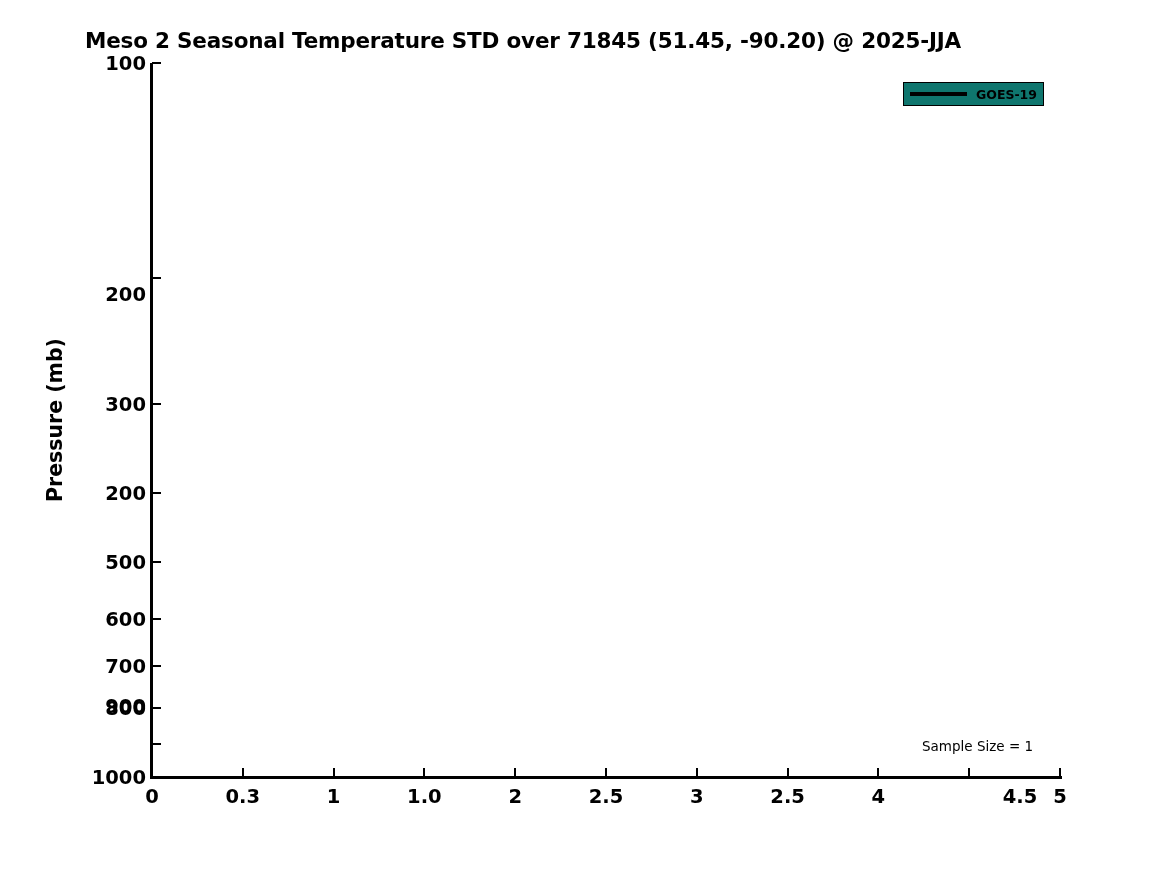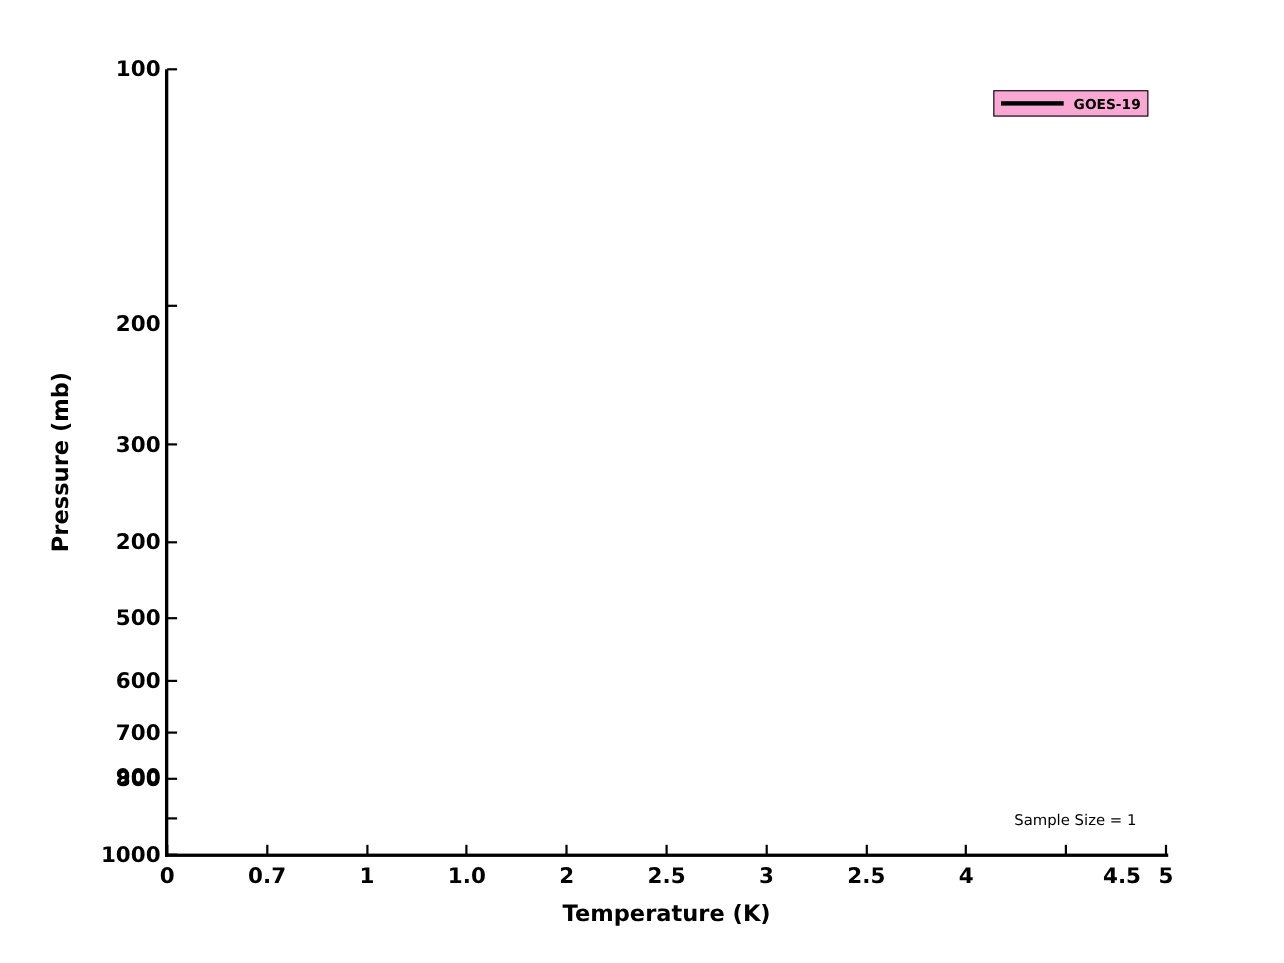--- a/index.html
+++ b/index.html
@@ -118,21 +118,21 @@
   }
 
   
   .legend-box {
     position: absolute;
     left: 903px;
     top: 82px;
     width: 141px;
     height: 24px;
     border: 1.4px solid #000000;
-    background: #f9a8d4;
+    background: #0f766e;
     box-sizing: border-box;
   }
   .legend-entry {
     position: absolute;
     left: 0;
     top: 0;
     width: 100%;
     height: 100%;
     display: flex;
     align-items: center;
@@ -161,20 +161,21 @@
     font-weight: normal;
     color: #000000;
     white-space: nowrap;
   }
 </style>
 </head>
 <body>
 
 <div id="page">
 
+  <div class="chart-title">Meso 2 Seasonal Temperature STD over 71845 (51.45, -90.20) @ 2025-JJA</div>
 
   <div class="plot-area"></div>
 
   <div class="spine-left"></div>
   <div class="spine-bottom"></div>
 
   <div id="yticks">
       <div class="ytick" style="top: 62px;"></div>
       <div class="ytick-label" style="top: 63px;">100</div>
       <div class="ytick" style="top: 276.935px;"></div>
@@ -193,21 +194,21 @@
       <div class="ytick-label" style="top: 707.806px;">800</div>
       <div class="ytick" style="top: 743.329px;"></div>
       <div class="ytick-label" style="top: 706px;">900</div>
       <div class="ytick" style="top: 776px;"></div>
       <div class="ytick-label" style="top: 777px;">1000</div>
     </div>
   <div id="xticks">
       <div class="xtick" style="left: 151px;"></div>
       <div class="xtick-label" style="left: 152px;">0</div>
       <div class="xtick" style="left: 241.8px;"></div>
-      <div class="xtick-label" style="left: 242.8px;">0.7</div>
+      <div class="xtick-label" style="left: 242.8px;">0.3</div>
       <div class="xtick" style="left: 332.6px;"></div>
       <div class="xtick-label" style="left: 333.6px;">1</div>
       <div class="xtick" style="left: 423.4px;"></div>
       <div class="xtick-label" style="left: 424.4px;">1.0</div>
       <div class="xtick" style="left: 514.2px;"></div>
       <div class="xtick-label" style="left: 515.2px;">2</div>
       <div class="xtick" style="left: 605px;"></div>
       <div class="xtick-label" style="left: 606px;">2.5</div>
       <div class="xtick" style="left: 695.8px;"></div>
       <div class="xtick-label" style="left: 696.8px;">3</div>
@@ -216,21 +217,20 @@
       <div class="xtick" style="left: 877.4px;"></div>
       <div class="xtick-label" style="left: 878.4px;">4</div>
       <div class="xtick" style="left: 968.2px;"></div>
       <div class="xtick-label" style="left: 1020px;">4.5</div>
       <div class="xtick" style="left: 1059px;"></div>
       <div class="xtick-label" style="left: 1060px;">5</div>
     </div>
 
   <div class="ylabel">Pressure (mb)</div>
 
-  <div class="xlabel">Temperature (K)</div>
 
   <div class="legend-box">
     <div class="legend-entry">
       <span class="legend-line"></span>
       <span class="legend-label">GOES-19</span>
     </div>
   </div>
 
   <div class="sample-size">Sample Size = 1</div>
 

